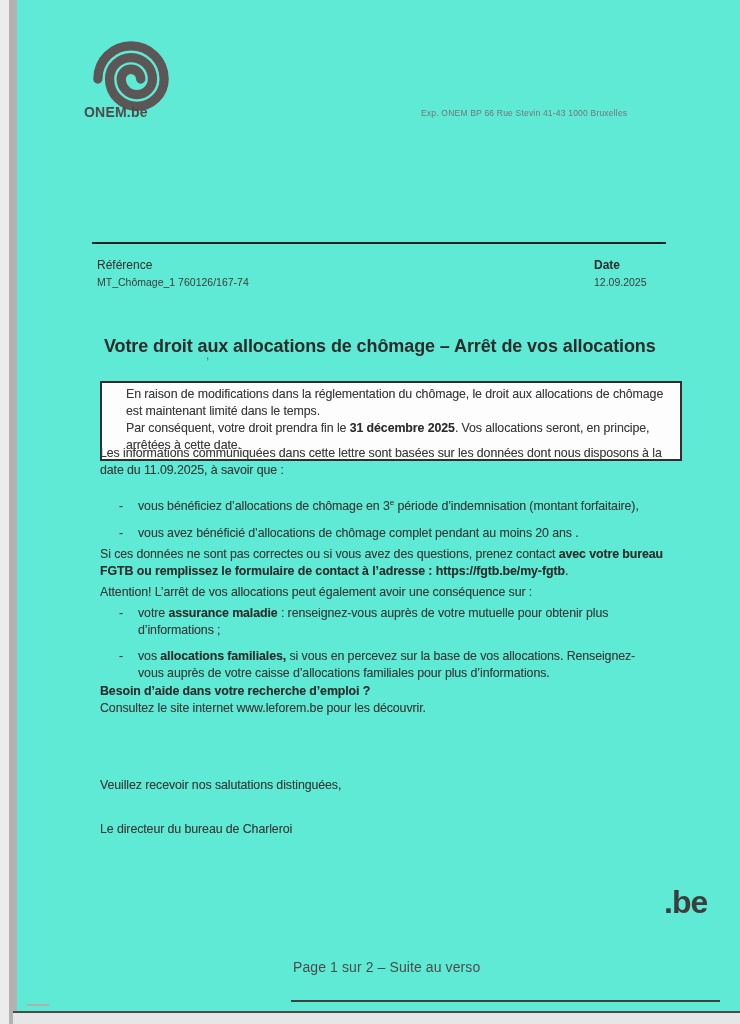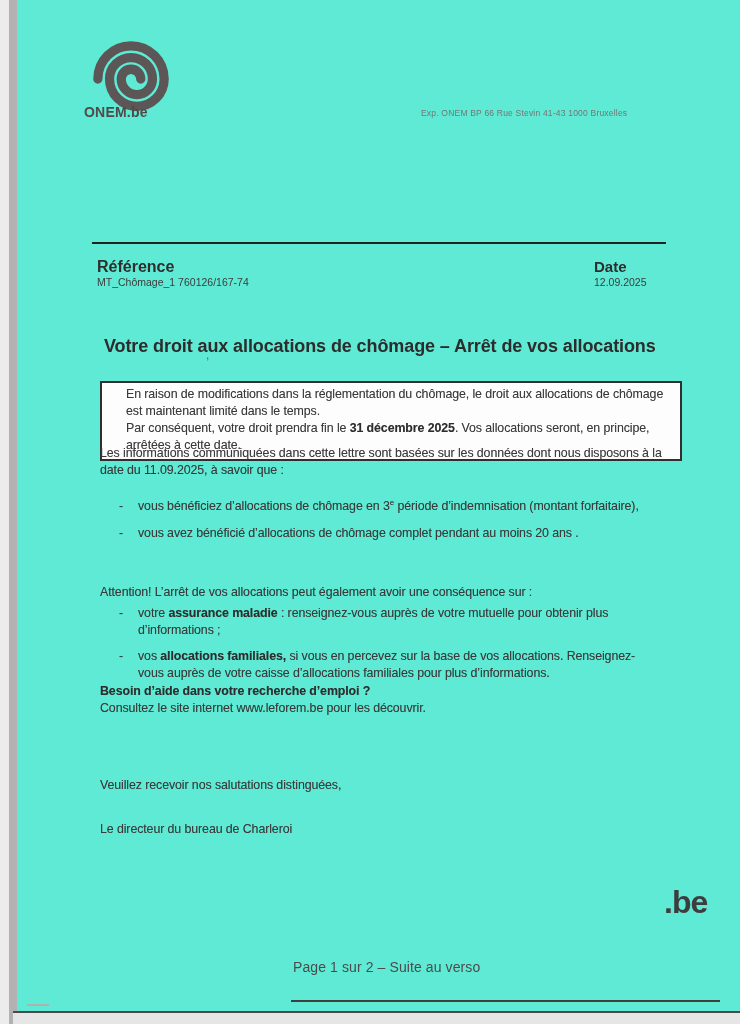--- a/index.html
+++ b/index.html
@@ -16,23 +16,23 @@
   .footer-rule{position:absolute;left:291px;top:1000px;width:429px;height:2px;background:#3f3f3f;}
   .artifact-dash{position:absolute;left:27px;top:1004px;width:22px;height:2px;background:#b0b0b0;}
 
   
   .logo-wrap{position:absolute;left:84px;top:38px;width:110px;height:90px;}
   .logo-wrap svg{position:absolute;left:8px;top:2px;}
   .logo-text{position:absolute;left:0;top:66px;font-size:14px;font-weight:bold;color:#4f4b4b;letter-spacing:0.2px;}
   .sender{position:absolute;left:421px;top:108px;font-size:8.5px;color:#757575;letter-spacing:0.2px;}
 
   .header-rule{position:absolute;left:92px;top:242px;width:574px;height:2px;background:#222;}
-  .ref-label{position:absolute;left:97px;top:258px;font-size:16px;font-weight:bold;color:#2e2e2e;}
+  .ref-label{position:absolute;left:97px;top:258px;font-size:12px;font-weight:normal;color:#2e2e2e;}
   .ref-value{position:absolute;left:97px;top:276px;font-size:10.5px;color:#3c3c3c;}
-  .date-label{position:absolute;left:594px;top:258px;font-size:15px;font-weight:bold;color:#2e2e2e;}
+  .date-label{position:absolute;left:594px;top:258px;font-size:12px;font-weight:bold;color:#2e2e2e;}
   .date-value{position:absolute;left:594px;top:276px;font-size:10.5px;color:#3c3c3c;}
 
   .title{position:absolute;left:104px;top:336px;font-size:18px;font-weight:bold;color:#2c2c2c;letter-spacing:-0.1px;}
   .artifact-comma{position:absolute;left:206px;top:348px;font-size:12px;color:#666;}
 
   .txt{font-size:12.4px;line-height:17px;letter-spacing:-0.1px;color:#3a3a3a;
        text-shadow:0 0 0.4px rgba(40,40,40,0.35);}
   .b{font-weight:bold;color:#2d2d2d;}
 
   .notice-box{position:absolute;left:100px;top:381px;width:546px;border:2px solid #2f2f2f;
@@ -82,20 +82,21 @@
   <div class="bullet txt" style="top:498px;">
     <span class="dash">-</span>
     <span class="bt"><span>vous bénéficiez d’allocations de chômage en 3</span><sup>e</sup><span> période d’indemnisation (montant forfaitaire),</span></span>
   </div>
 
   <div class="bullet txt" style="top:525px;">
     <span class="dash">-</span>
     <span class="bt">vous avez bénéficié d’allocations de chômage complet pendant au moins 20 ans .</span>
   </div>
 
+  <div class="para txt" style="top:546px;"><span>Si ces données ne sont pas correctes ou si vous avez des questions, prenez contact </span><span class="b">avec votre bureau FGTB ou remplissez le formulaire de contact à l’adresse : https://fgtb.be/my-fgtb</span><span>.</span></div>
 
   <div class="para txt" style="top:584px;">Attention! L’arrêt de vos allocations peut également avoir une conséquence sur :</div>
 
   <div class="bullet txt" style="top:605px;">
     <span class="dash">-</span>
     <span class="bt"><span>votre </span><span class="b">assurance maladie</span><span> : renseignez-vous auprès de votre mutuelle pour obtenir plus d’informations ;</span></span>
   </div>
 
   <div class="bullet txt" style="top:648px;">
     <span class="dash">-</span>

